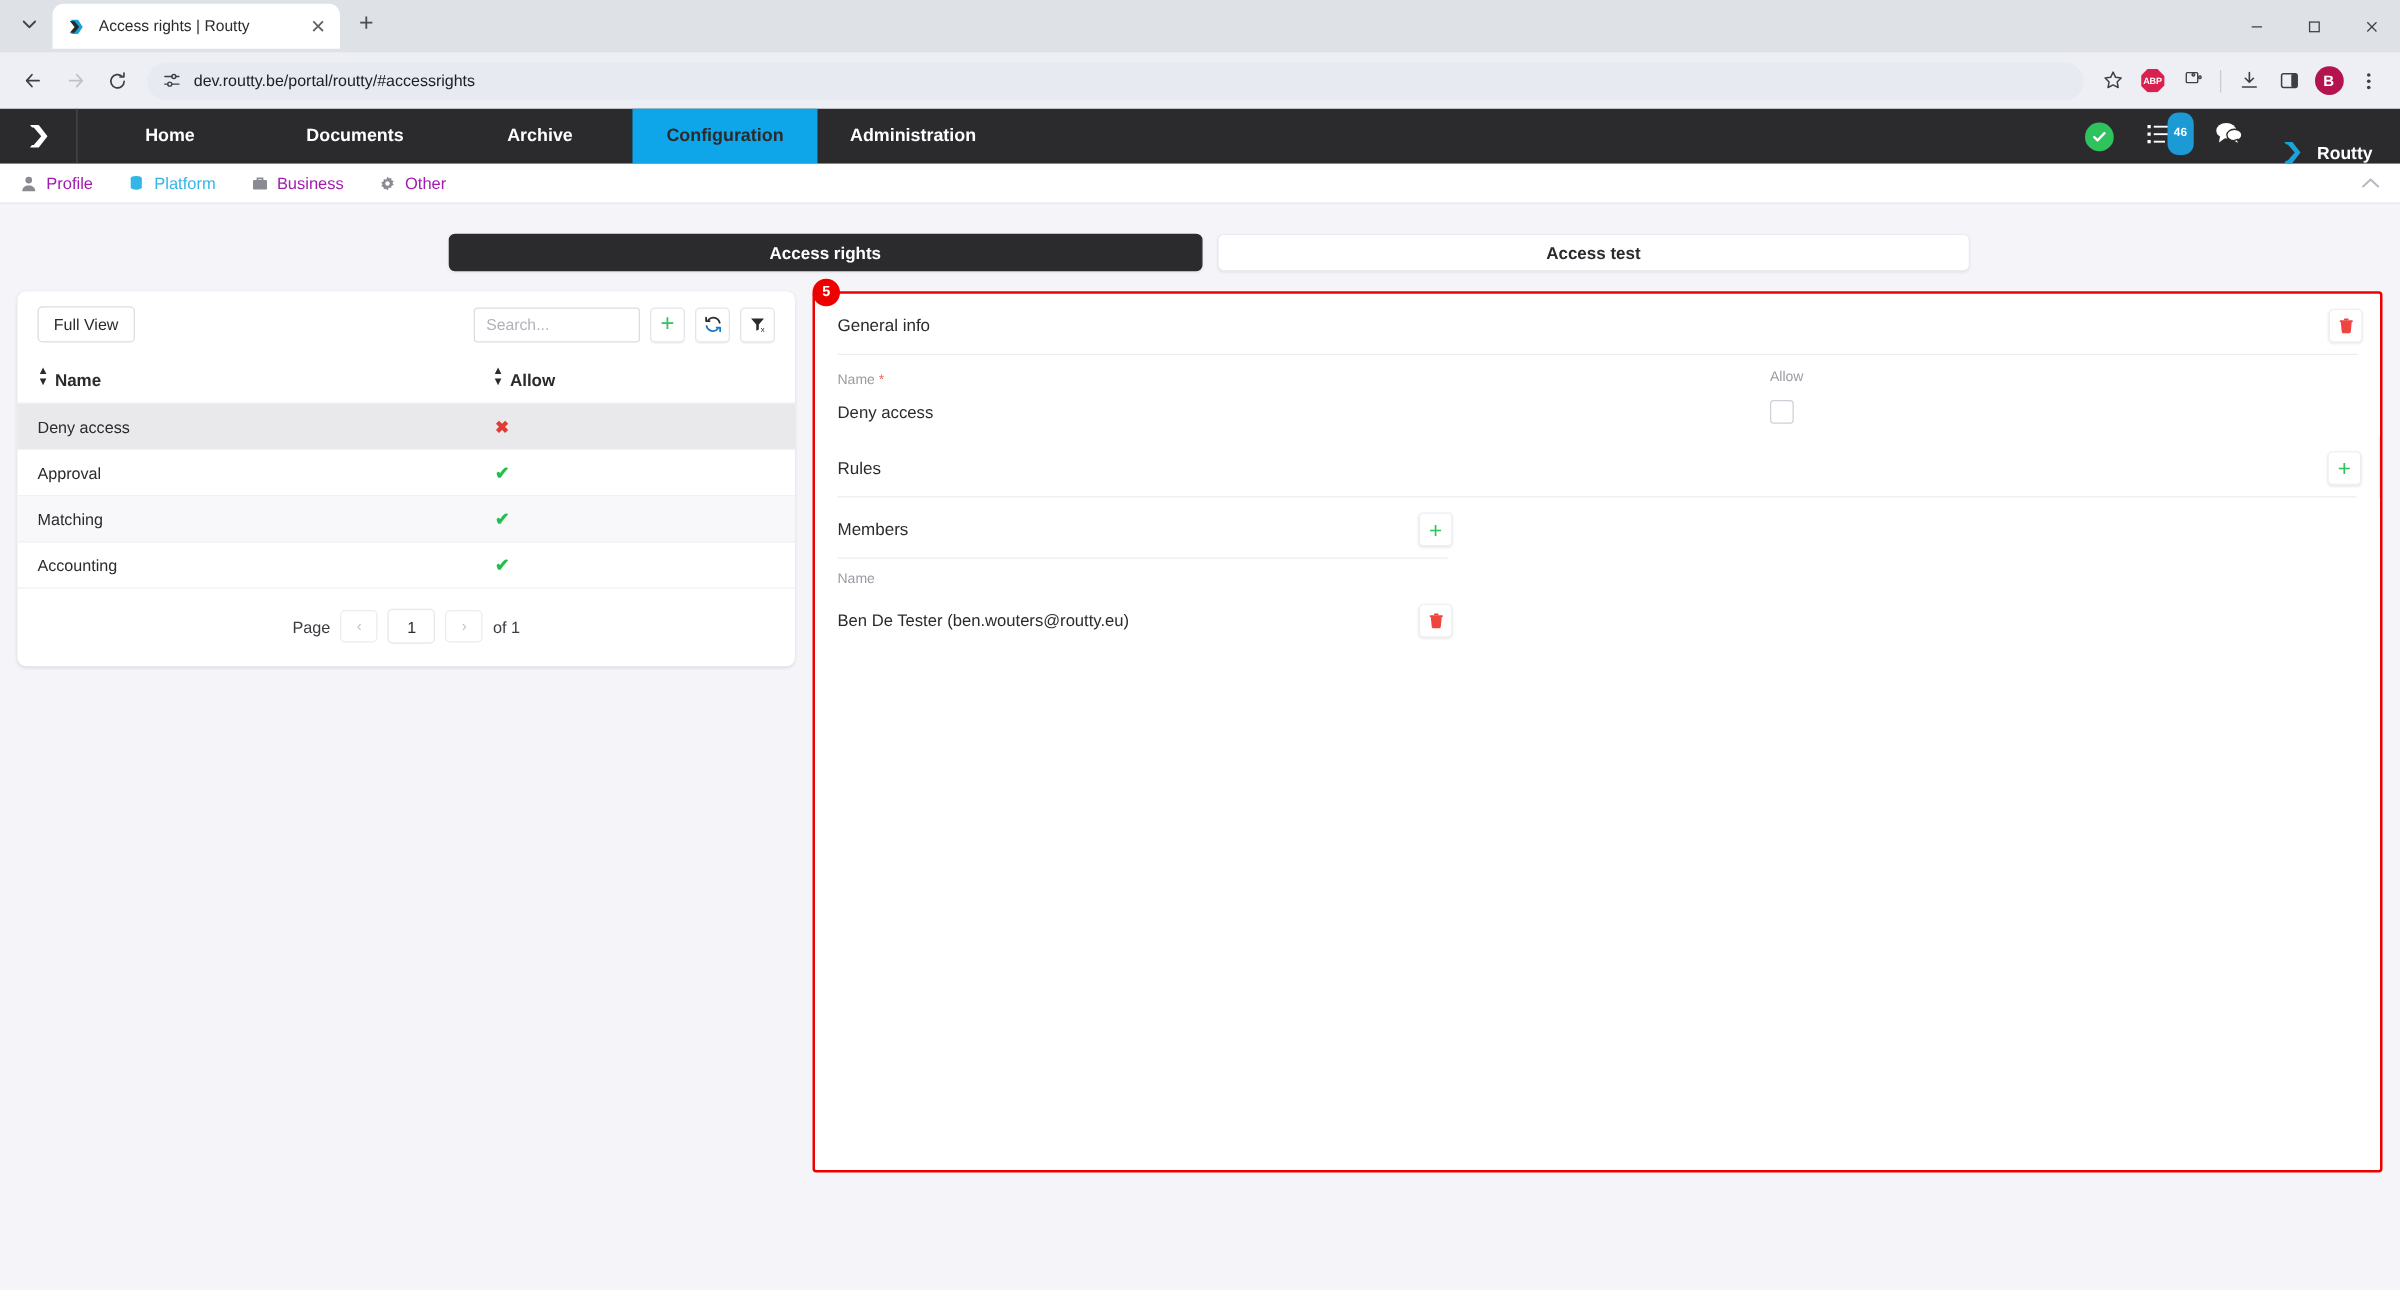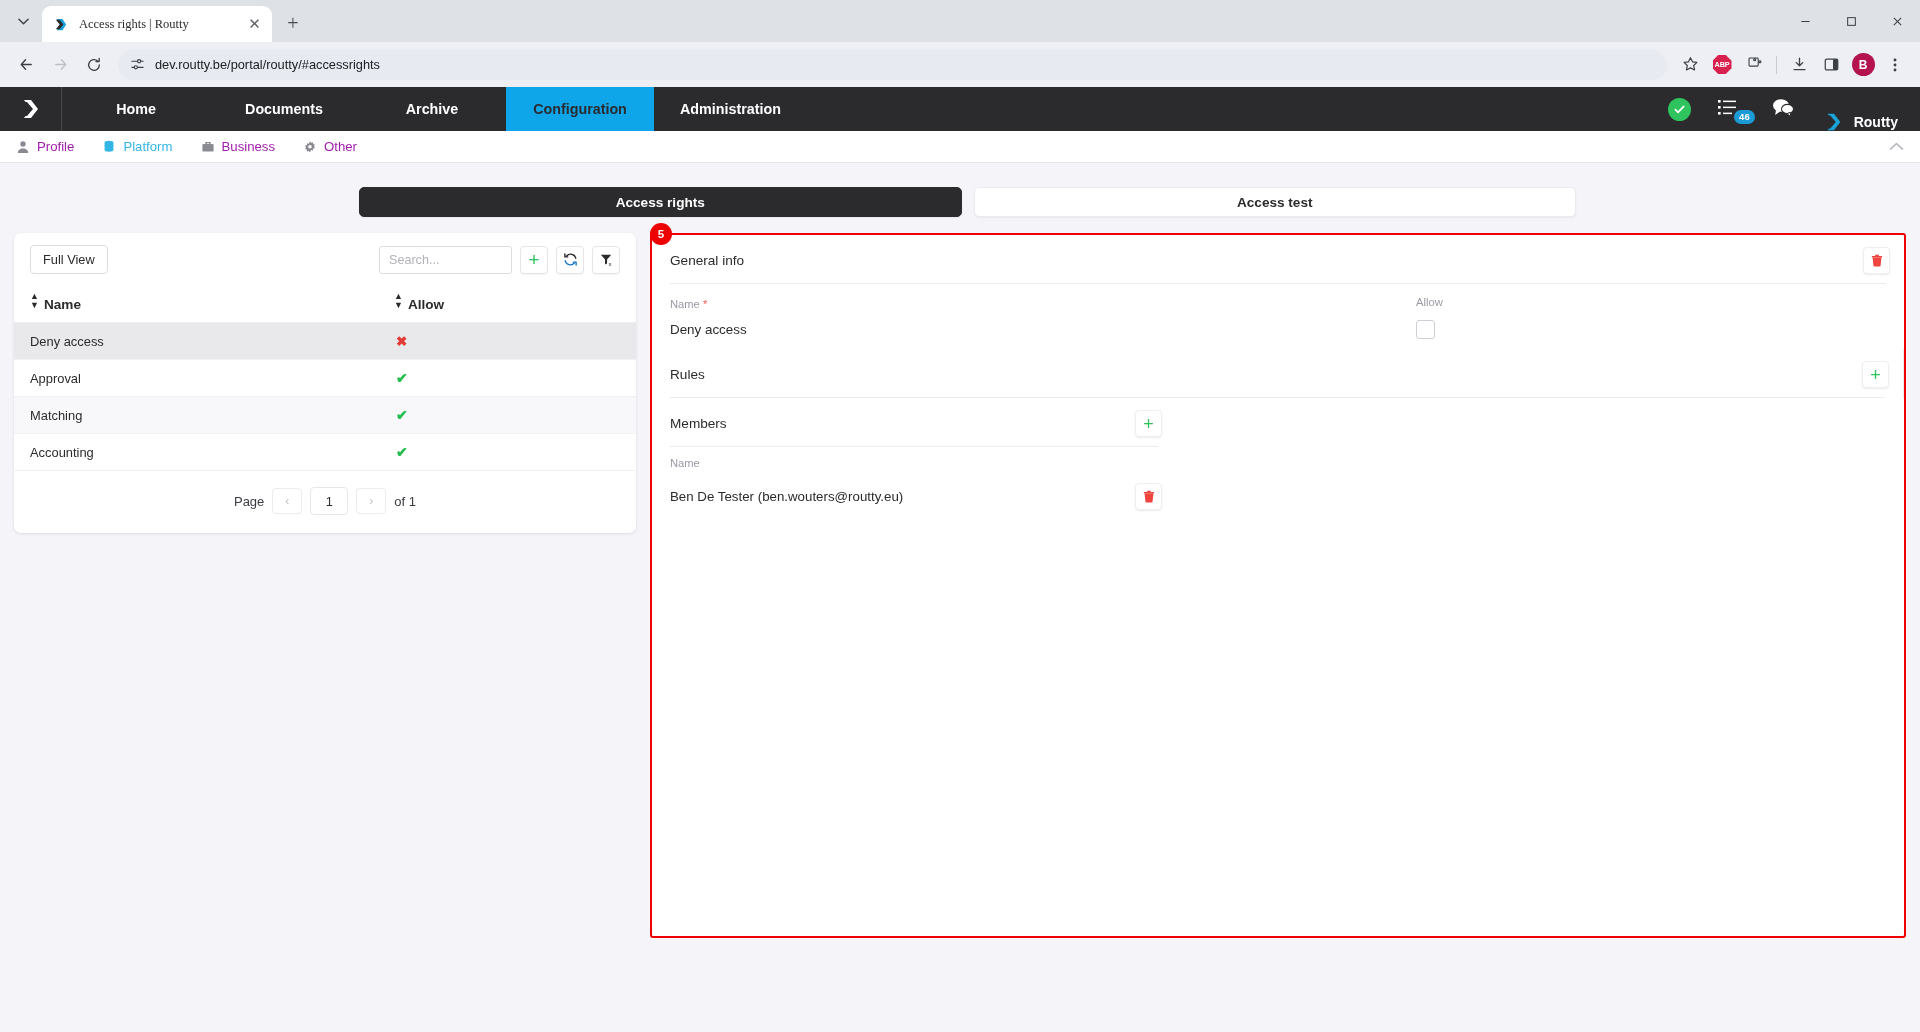--- a/index.html
+++ b/index.html
@@ -8,24 +8,23 @@
     font-family: "Liberation Sans", sans-serif;
     background: #f5f5f9;
     overflow: hidden;
   }
 
   
   .browser-tabstrip {
     height: 42px;
     background: #dee1e6;
     display: flex;
-    align-items: flex-end;
+    align-items: center;
     padding-left: 4px;
     position: relative;
-    font-family: Liberation Serif, serif;
   }
   .tab-list-btn {
     width: 34px; height: 34px;
     margin: 0 2px 4px 2px;
     border-radius: 6px;
     display: flex; align-items: center; justify-content: center;
     color: #444;
   }
   .browser-tab {
     height: 36px;
@@ -147,21 +146,21 @@
     background: #2ec35c;
     display: flex; align-items: center; justify-content: center;
     color: #fff; font-size: 13px; font-weight: bold;
   }
   .hdr-list { position: relative; width: 28px; height: 22px; color: #fff; }
   .hdr-badge {
     position: absolute; right: -10px; bottom: -4px;
     background: #1c9ad6; color: #fff;
     font-size: 9.5px; font-weight: bold;
     border-radius: 9px;
-    padding: 2px 5px;
+    padding: 12px 5px;
     line-height: 1.1;
   }
   .hdr-user { display: flex; align-items: center; gap: 9px; margin-top: 26px; }
   .hdr-user-name { color: #fff; font-size: 14px; font-weight: bold; }
 
   .sub-nav {
     height: 32px;
     background: #fff;
     display: flex; align-items: center;
     padding: 0 16px;

